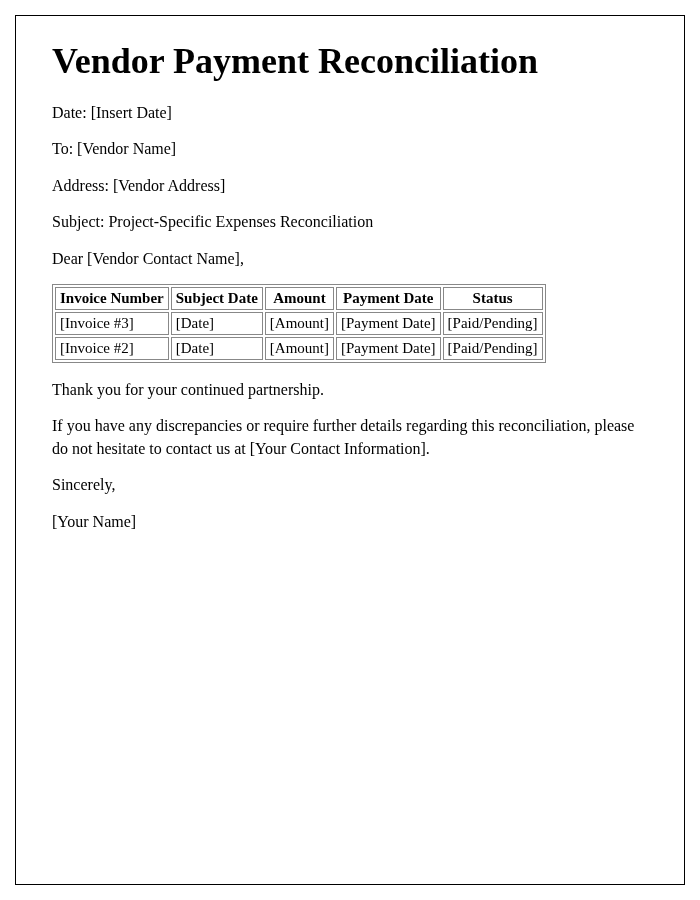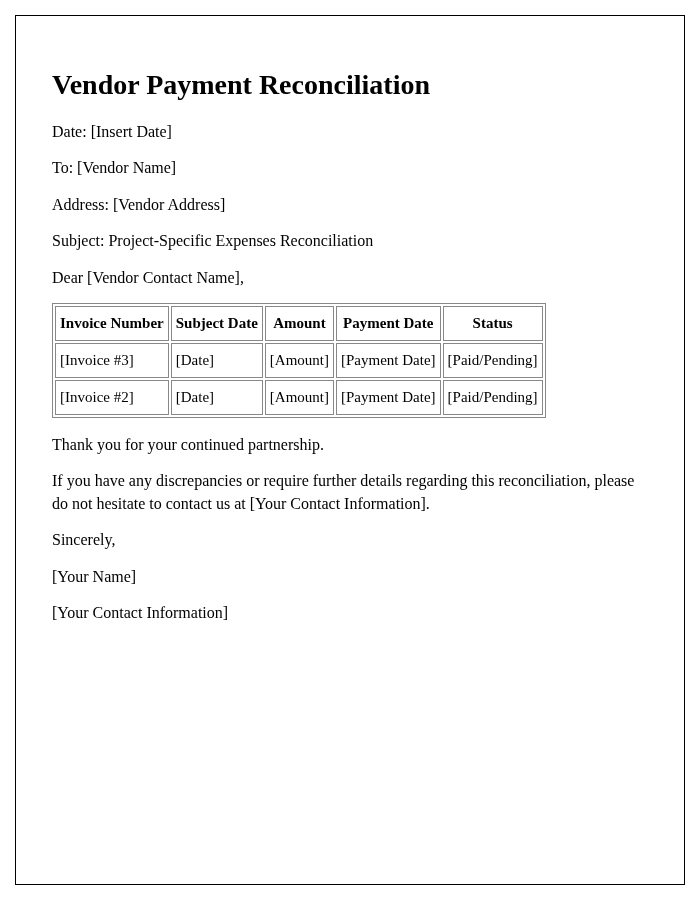--- a/index.html
+++ b/index.html
@@ -14,40 +14,39 @@
       height: 900px;
       padding: 15px;
     }
     .document {
       border: 1px solid #000;
       width: 100%;
       height: 100%;
       padding: 24px 36px;
     }
     h1 {
-      font-size: 28px;
+      font-size: 36px;
       font-weight: bold;
       margin-bottom: 20px;
-      margin-top: 29px;
     }
     p {
       font-size: 16px;
       line-height: 1.4;
       margin-bottom: 14px;
     }
     table {
       border-collapse: separate;
       border-spacing: 2px;
       border: 1px solid #888;
       margin-bottom: 16px;
       font-size: 15px;
     }
     th, td {
       border: 1px solid #888;
-      padding: 8px 4px;
+      padding: 2px 4px;
       text-align: left;
     }
     th {
       font-weight: bold;
       text-align: center;
     }
   </style>
 </head>
 <body>
 
@@ -96,14 +95,13 @@
   <p>Thank you for your continued partnership.</p>
 
   <p>If you have any discrepancies or require further details regarding this reconciliation, please do not hesitate to contact us at [Your Contact Information].</p>
 
   <p>Sincerely,</p>
 
   <p>[Your Name]</p>
 
 
 
-  <p>[Your Contact Information]</p>
 </div>
 
 </body></html>

